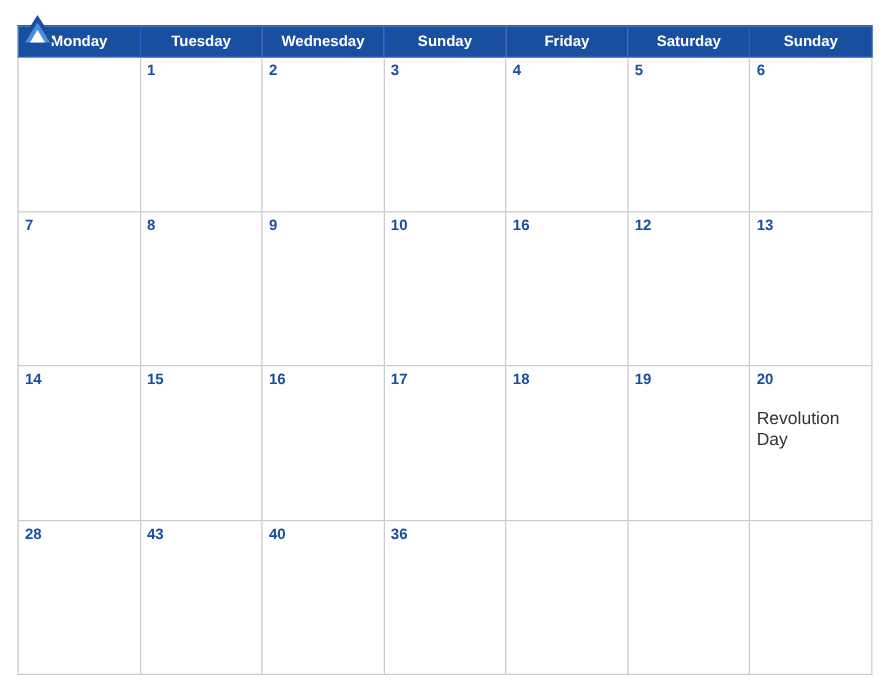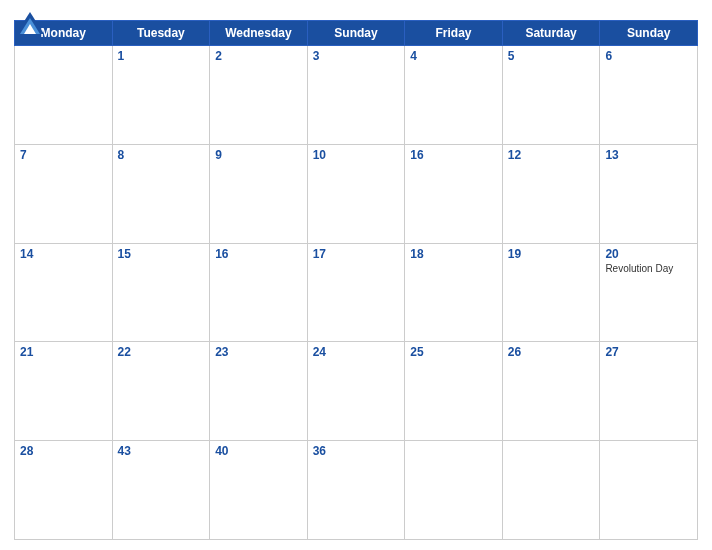--- a/index.html
+++ b/index.html
@@ -106,23 +106,23 @@
       color: #1a4fa0;
       font-weight: bold;
       font-size: 12px;
     }
 
     .empty-cell {
       background: #fff;
     }
 
     .holiday-label {
-      font-size: 10px;
+      font-size: 14px;
       color: #333;
-      margin-top: 2px;
+      margin-top: 16px;
       line-height: 1.2;
     }
   </style>
 </head>
 <body>
 
 <div class="header">
   <div class="logo">
     <div class="logo-wrapper">
       <div class="logo-icon">
@@ -178,29 +178,20 @@
       <tr>
         <td><span class="day-number">14</span></td>
         <td><span class="day-number">15</span></td>
         <td><span class="day-number">16</span></td>
         <td><span class="day-number">17</span></td>
         <td><span class="day-number">18</span></td>
         <td><span class="day-number">19</span></td>
         <td><span class="day-number">20</span><div class="holiday-label">Revolution Day</div></td>
       </tr>
       <tr>
-        <td><span class="day-number">21</span></td>
-        <td><span class="day-number">22</span></td>
-        <td><span class="day-number">23</span></td>
-        <td><span class="day-number">24</span></td>
-        <td><span class="day-number">25</span></td>
-        <td><span class="day-number">26</span></td>
-        <td><span class="day-number">27</span></td>
-      </tr>
-      <tr>
         <td><span class="day-number">28</span></td>
         <td><span class="day-number">43</span></td>
         <td><span class="day-number">40</span></td>
         <td><span class="day-number">36</span></td>
         <td class="empty-cell"></td>
         <td class="empty-cell"></td>
         <td class="empty-cell"></td>
       </tr>
     </tbody>
 </table>

